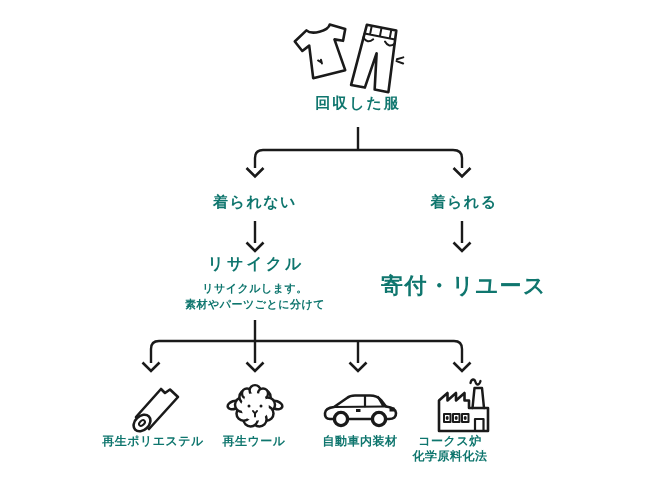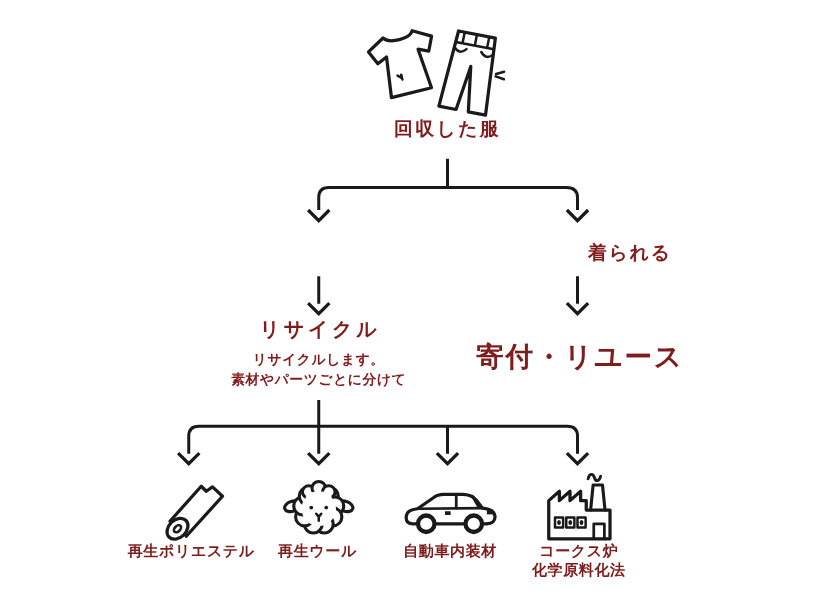--- a/index.html
+++ b/index.html
@@ -9,31 +9,31 @@
     background:#ffffff;
     overflow:hidden;
     font-family:"Liberation Sans","DejaVu Sans",sans-serif;
     color:#1a1a1a;
   }
   .lbl{
     position:absolute;
     transform:translateX(-50%);
     white-space:nowrap;
     font-weight:700;
-    color:#7f1d1d;
+    color:#0f766e;
     text-align:center;
   }
   .lbl-root   {top:94px;  left:358px; font-size:15px; letter-spacing:2px;}
   .lbl-cannot {top:193px; left:255px; font-size:15px; letter-spacing:1.5px;}
-  .lbl-can    {top:193px; left:464px; font-size:15px; letter-spacing:1.5px;margin-left:40px;}
+  .lbl-can    {top:193px; left:464px; font-size:15px; letter-spacing:1.5px;}
   .lbl-recycle{top:254px; left:256px; font-size:16px; letter-spacing:3px;}
   .lbl-desc   {top:280px; left:255px; font-size:11px; letter-spacing:0.5px; line-height:16px;}
   .lbl-reuse  {top:271px; left:464px; font-size:22px; letter-spacing:1.5px;}
   .lbl-out    {top:434px; font-size:12px; letter-spacing:0.5px; line-height:15px;}
-  .lbl-out1{left:153px;} .lbl-out2{left:254px;} .lbl-out3{left:360px;} .lbl-out4{left:463px;}
+  .lbl-out1{left:153px;} .lbl-out2{left:254px;} .lbl-out3{left:360px;} .lbl-out4{left:450px;}
   .icon{position:absolute;}
   .icon svg{display:block;}
   .connectors{position:absolute;left:0;top:0;}
   .ln{fill:none;stroke:#1a1a1a;stroke-width:2.4;}
   .ch{fill:none;stroke:#1a1a1a;stroke-width:2.6;stroke-linejoin:miter;}
   .ic{fill:none;stroke:#1a1a1a;stroke-linejoin:round;stroke-linecap:round;}
 </style>
 </head>
 <body>
 
@@ -70,20 +70,21 @@
       </g>
       <g transform="rotate(11 92 48)">
         <path class="ic" stroke-width="2.6" d="M72 14 H102 L106 76 H92 L87 40 L82 76 H68 Z"></path>
         <path class="ic" stroke-width="2" d="M71.5 23 H102.5 M77 15 v7 M87 15 v7 M97 15 v7
              M71 27 q5 6 10 0 M103 27 q-5 6 -10 0 M108 42 l6 -3 M108 44 l7 1"></path>
       </g>
     </svg>
   </div>
 
   <div class="lbl lbl-root">回収した服</div>
+  <div class="lbl lbl-cannot">着られない</div>
   <div class="lbl lbl-can">着られる</div>
   <div class="lbl lbl-recycle">リサイクル</div>
   <div class="lbl lbl-desc">
     <div>リサイクルします。</div>
     <div>素材やパーツごとに分けて</div>
   </div>
   <div class="lbl lbl-reuse">寄付・リユース</div>
 
   <div class="icon" style="left:123px;top:379px;">
     <svg width="60" height="54" viewBox="0 0 60 54">

